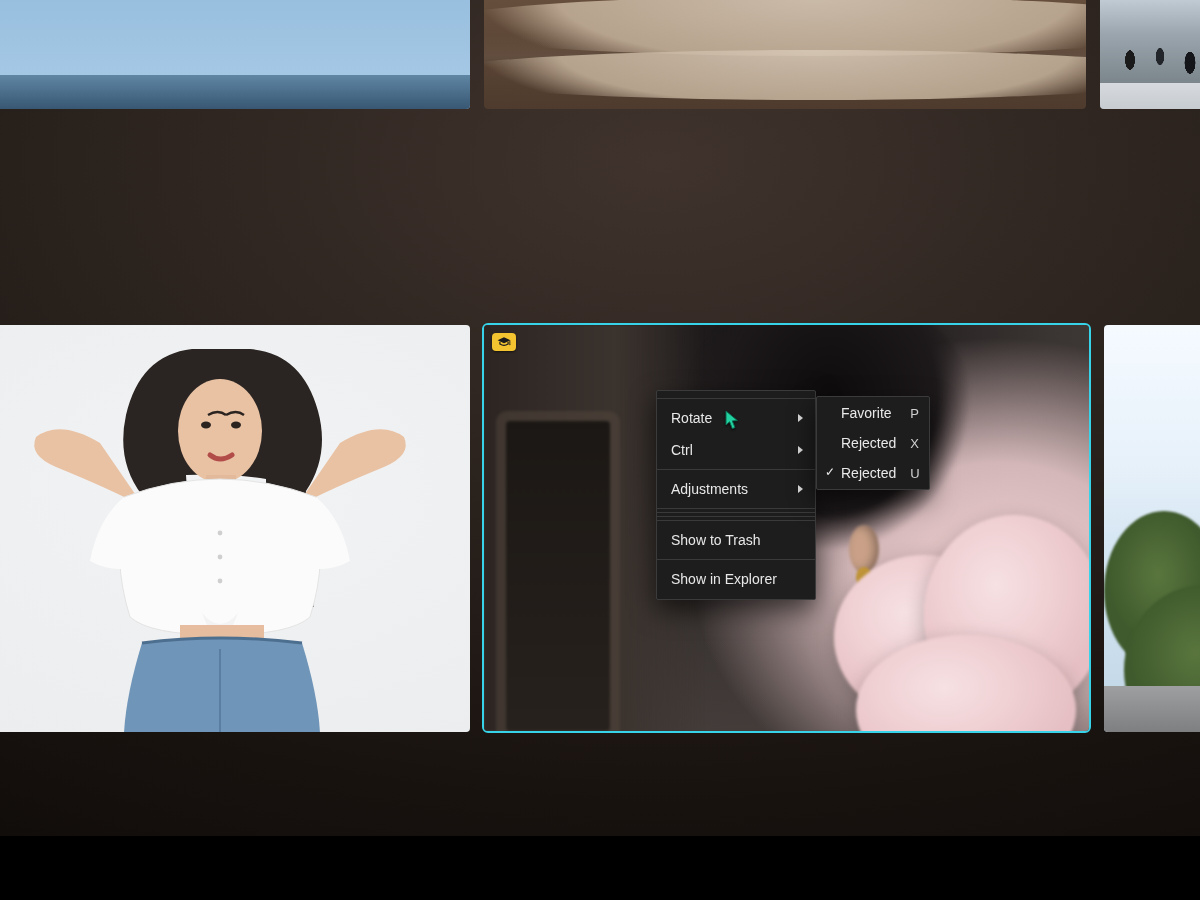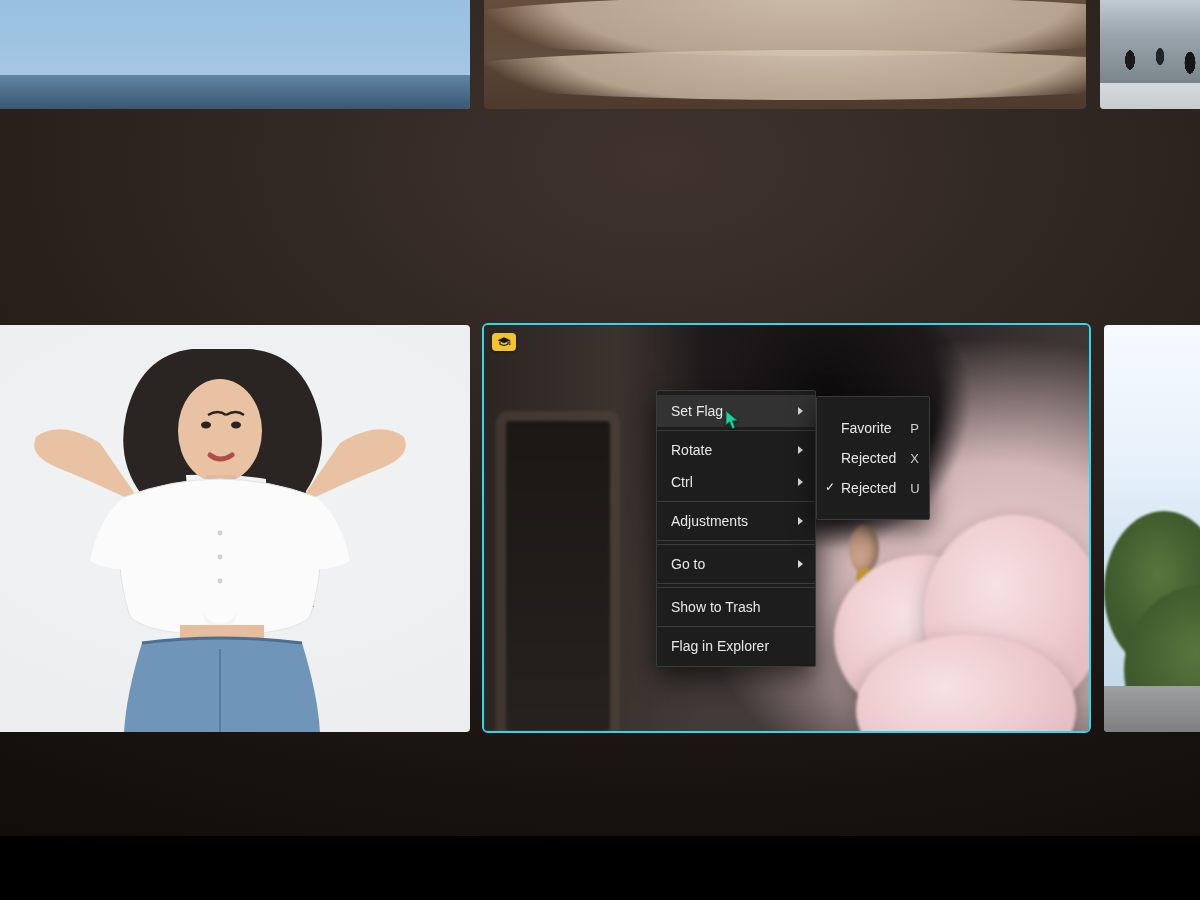--- a/index.html
+++ b/index.html
@@ -215,21 +215,21 @@
   .submenu {
     position:absolute;
     left: 816px; top: 396px;
     width: 112px;
     background: #1d1d1d;
     border: 1px solid #3b3b3b;
     border-radius: 2px;
     box-shadow: 0 10px 26px rgba(0,0,0,.6);
     color: #e8e8e8;
     font-size: 14px;
-    padding: 16px 0;
+    padding: 1px 0;
     z-index: 51;
   }
   .submenu .item { padding: 0 10px 0 24px; height:30px; }
   .submenu .check {
     position:absolute; left:8px; top:8px;
     width:12px; height:12px; color:#eaeaea;
     font-size:12px; line-height:12px;
   }
 
   
@@ -329,52 +329,44 @@
   </div>
 
   <div class="thumb t6">
     <div class="sky"></div>
     <div class="tree tr1"></div>
     <div class="tree tr2"></div>
     <div class="bar"></div>
   </div>
 
   <div class="menu">
-    <div class="item hover">
-      <span>Set Flag</span>
-      <span class="arrow"></span>
-    </div>
     <div class="sep"></div>
     <div class="item">
       <span>Rotate</span>
       <span class="arrow"></span>
     </div>
     <div class="item">
       <span>Ctrl</span>
       <span class="arrow"></span>
     </div>
     <div class="sep"></div>
     <div class="item">
       <span>Adjustments</span>
       <span class="arrow"></span>
     </div>
     <div class="sep"></div>
     <div class="sep"></div>
-    <div class="item">
-      <span>Go to</span>
-      <span class="arrow"></span>
-    </div>
     <div class="sep"></div>
     <div class="sep"></div>
     <div class="item">
       <span>Show to Trash</span>
     </div>
     <div class="sep"></div>
     <div class="item">
-      <span>Flag in Explorer</span>
+      <span>Show in Explorer</span>
     </div>
   </div>
 
   <div class="submenu">
     <div class="item">
       <span>Favorite</span>
       <span class="shortcut">P</span>
     </div>
     <div class="item">
       <span>Rejected</span>

